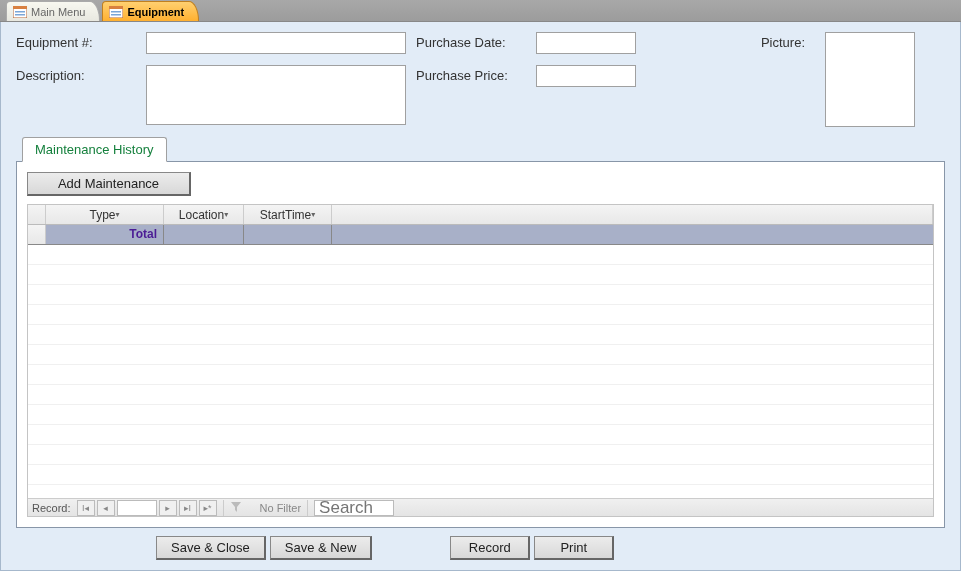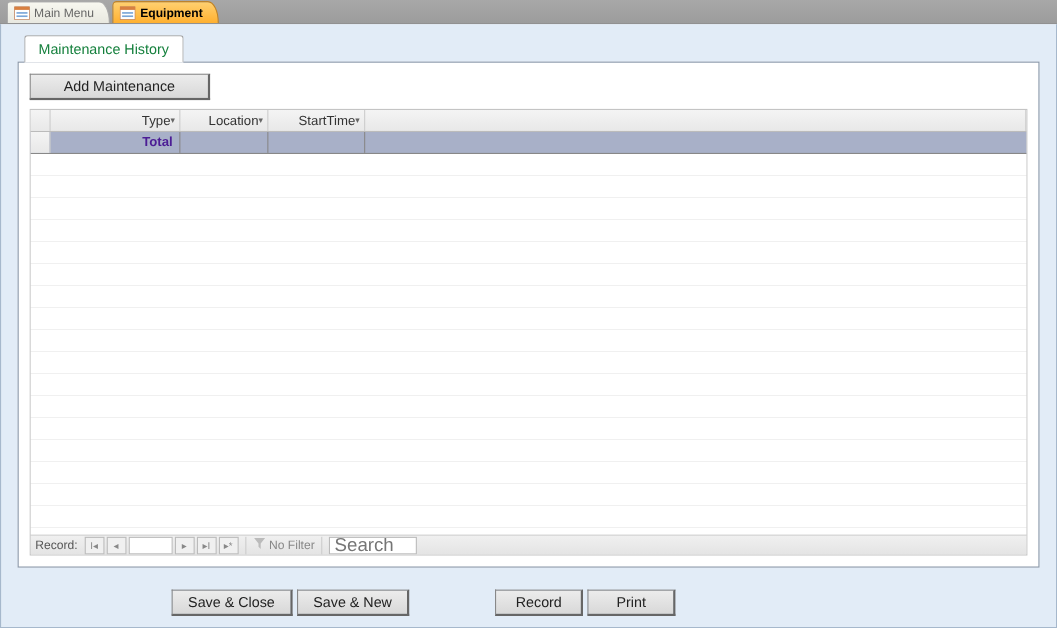--- a/index.html
+++ b/index.html
@@ -179,21 +179,21 @@
       border-bottom: 1px solid #bbb;
       height: 20px;
     }
     .ds-header-cell {
       border-right: 1px solid #ccc;
       padding: 2px 4px;
       font-size: 12px;
       color: #333;
       display: flex;
       align-items: center;
-      justify-content: flex-end;
+      justify-content: center;
     }
     .ds-header-cell .dropdown-caret {
       font-size: 8px;
       color: #666;
     }
     .ds-selector-col { width: 18px; background: linear-gradient(#f4f4f4,#e8e8e8); border-right:1px solid #ccc; }
 
     .ds-total-row {
       display: flex;
       height: 20px;
@@ -242,31 +242,31 @@
     }
     .record-nav .rec-num {
       width: 40px; height:16px;
       border:1px solid #bbb;
       background:#fff;
       font-size:11px;
       padding: 0 2px;
     }
     .record-nav .sep { width:1px; height:16px; background:#ccc; margin:0 4px; }
     .record-nav .filter-ind {
-      color:#888; display:flex; align-items:center; gap:3px;
+      color:#888; display:flex; align-items:center; gap:18px;
     }
     .record-nav .search-box {
       height:16px; border:1px solid #bbb; background:#fff;
       font-size:17px; padding:0 4px; width: 80px;
     }
 
     .bottom-buttons {
       display: flex;
       gap: 4px;
-      padding: 20px 0 0 140px;
+      padding: 8px 0 0 140px;
     }
     .bottom-buttons .spacer { width: 70px; }
     .bottom-buttons .btn { min-width: 80px; text-align:center; }
   </style>
 </head>
 <body>
 
 <div class="window">
 
   <div class="tab-bar">
@@ -289,20 +289,36 @@
             <rect x="2" y="5" width="10" height="1.5" fill="#7aa6d8"></rect>
             <rect x="2" y="8" width="10" height="1.5" fill="#7aa6d8"></rect>
           </svg>
       </span>
       <span>Equipment</span>
     </div>
   </div>
 
   <div class="form-body">
 
+    <div class="top-fields">
+      <label>Equipment #:</label>
+      <input class="text-input" type="text" value="" style="">
+
+      <label>Purchase Date:</label>
+      <input class="text-input" type="text" value="" style="">
+
+      <div class="picture-label">Picture:</div>
+      <div class="picture-box"></div>
+
+      <label>Description:</label>
+      <textarea class="textarea-input" style=""></textarea>
+
+      <label>Purchase Price:</label>
+      <input class="text-input" type="text" value="" style="">
+    </div>
 
     <div class="sub-tabs">
       <div class="sub-tab">Maintenance History</div>
     </div>
 
     <div class="subform-container">
 
       <button class="btn add-maint-btn">Add Maintenance</button>
 
       <div class="datasheet">

